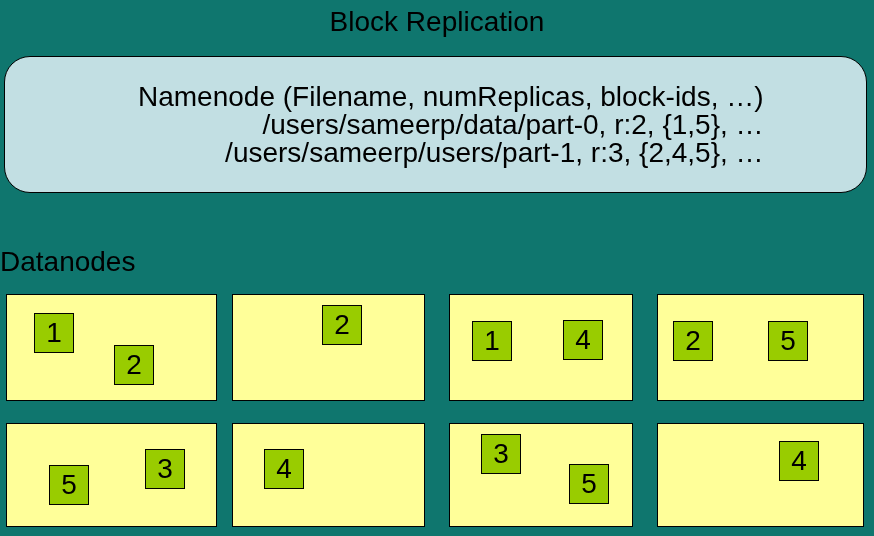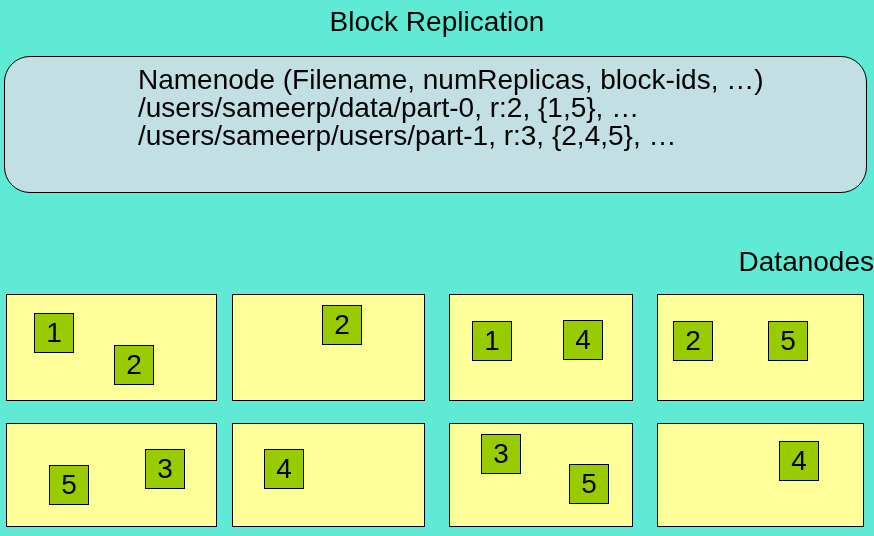--- a/index.html
+++ b/index.html
@@ -5,21 +5,21 @@
   html, body {
     margin: 0;
     padding: 0;
     background: #ffffff;
     font-family: "Liberation Sans", sans-serif;
   }
   .canvas {
     position: relative;
     width: 874px;
     height: 536px;
-    background: #5eead4;
+    background: #0f766e;
     overflow: hidden;
     color: #000000;
   }
   .title {
     position: absolute;
     top: 7px;
     left: 0;
     width: 874px;
     text-align: center;
     font-size: 28px;
@@ -32,32 +32,33 @@
     top: 56px;
     width: 861px;
     height: 135px;
     background: var(--namenode-fill, #c2dfe3);
     border: 1px solid #000000;
     border-radius: 26px;
   }
   .namenode-text {
     position: absolute;
     left: 133px;
-    top: 9px;
+    top: 26px;
     font-size: 28px;
     line-height: 28px;
     white-space: nowrap;
     color: #000000;
+    text-align: right;
   }
   .datanodes-label {
     position: absolute;
     top: 247px;
     left: 0;
     width: 874px;
-    text-align: right;
+    text-align: left;
     font-size: 28px;
     line-height: 30px;
     color: #000000;
   }
   .datanode {
     position: absolute;
     background: var(--datanode-fill, #ffff99);
     border: 1px solid #000000;
     box-sizing: border-box;
   }

